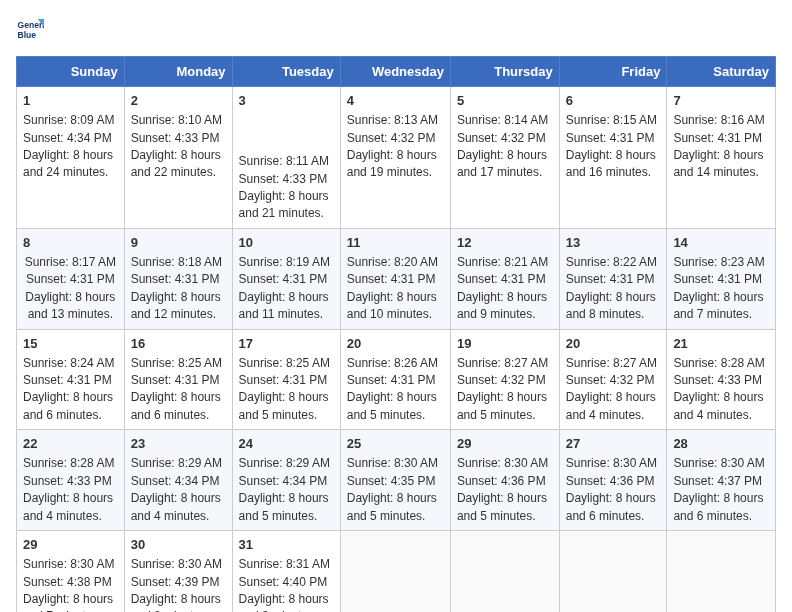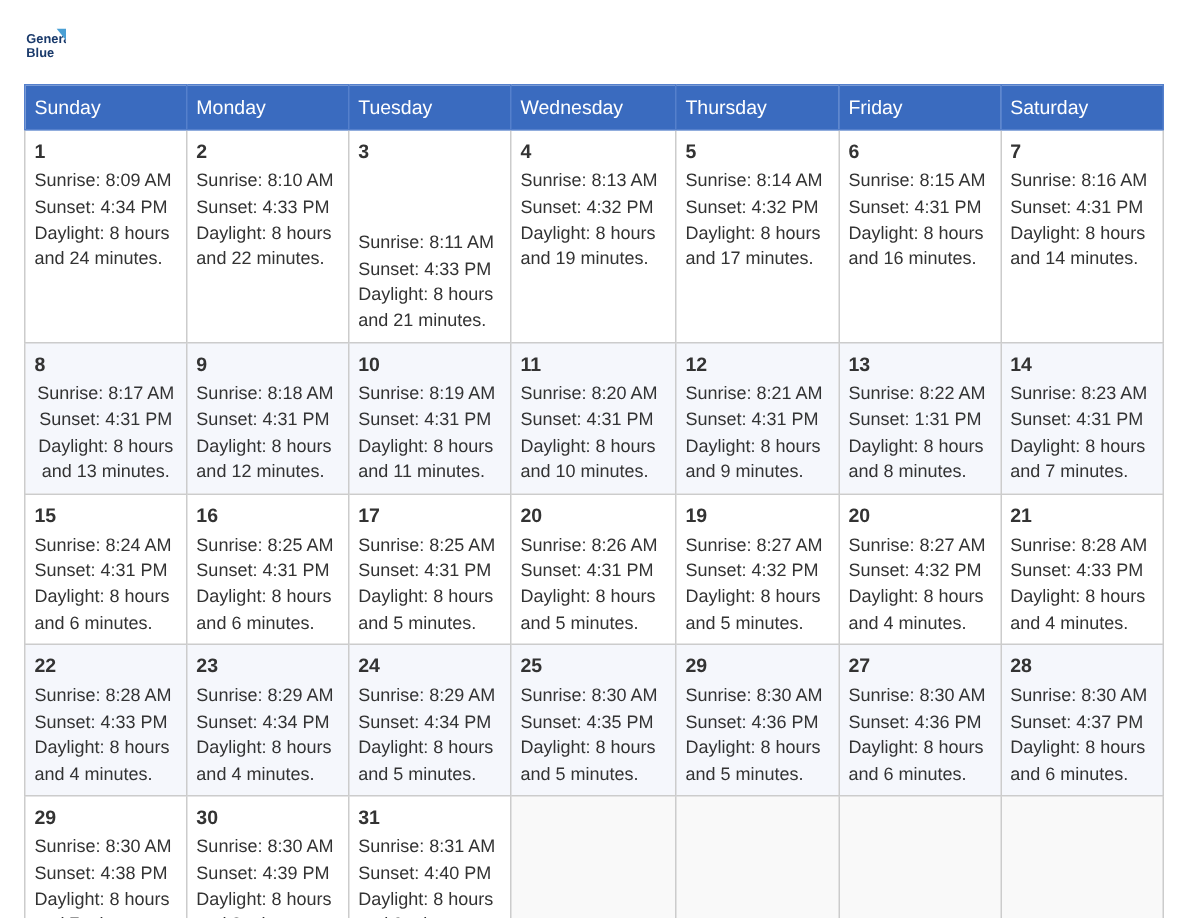--- a/index.html
+++ b/index.html
@@ -39,23 +39,23 @@
       color: #555;
     }
     .calendar {
       width: 100%;
       border-collapse: collapse;
     }
     .calendar thead tr th {
       background-color: #3a6bbf;
       color: #fff;
       font-size: 13px;
-      font-weight: normal;
+      font-weight: bold;
       padding: 7px 6px;
-      text-align: left;
+      text-align: right;
       border: 1px solid #5580cc;
     }
     .calendar tbody tr td {
       border: 1px solid #ccc;
       vertical-align: top;
       padding: 5px 6px;
       width: 113px;
       min-height: 80px;
       background: #fff;
       font-size: 10.5px;
@@ -197,21 +197,21 @@
         <td>
           <span class="day-num">12</span>
           <div class="cell-content" style="white-space: pre-line;">Sunrise: 8:21 AM
 Sunset: 4:31 PM
 Daylight: 8 hours
 and 9 minutes.</div>
         </td>
         <td>
           <span class="day-num">13</span>
           <div class="cell-content" style="white-space: pre-line;">Sunrise: 8:22 AM
-Sunset: 1:31 PM
+Sunset: 4:31 PM
 Daylight: 8 hours
 and 8 minutes.</div>
         </td>
         <td>
           <span class="day-num">14</span>
           <div class="cell-content" style="white-space: pre-line;">Sunrise: 8:23 AM
 Sunset: 4:31 PM
 Daylight: 8 hours
 and 7 minutes.</div>
         </td>

